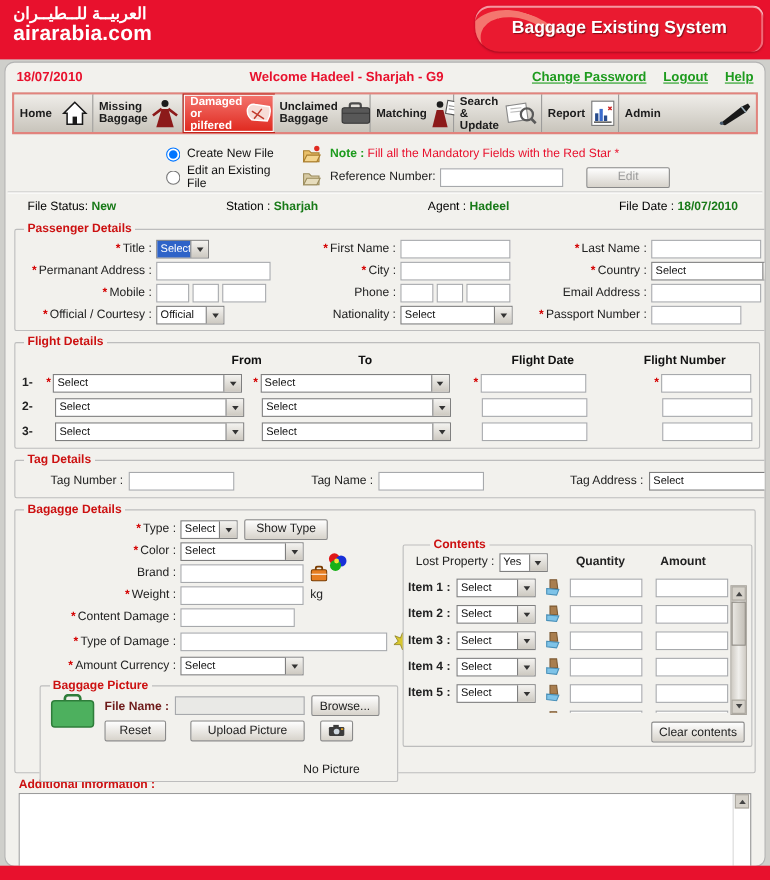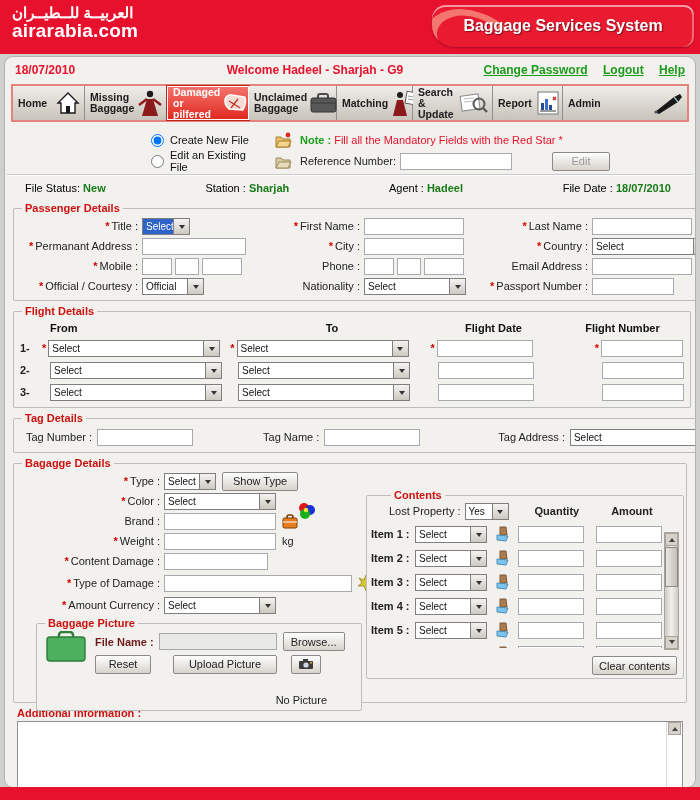--- a/index.html
+++ b/index.html
@@ -85,21 +85,21 @@
 </head>
 <body>
 
 <div class="banner">
   <div class="logo">
     <div class="ar">العربيــة للــطيــران</div>
     <div class="en">airarabia.com</div>
   </div>
   <div class="titlebox">
     <div class="swoosh"></div>
-    <div class="t">Baggage Services System</div>
+    <div class="t">Baggage Existing System</div>
   </div>
 </div>
 
 <div class="page">
 
   <div class="info-row">
     <span class="info-date">18/07/2010</span>
     <span class="info-welcome">Welcome  Hadeel - Sharjah - G9</span>
     <span class="info-links">
       <a class="glink">Change Password</a>
@@ -194,21 +194,21 @@
     </div>
     <div class="mode-row" style="top:27px">
       <input type="radio" name="filemode" style="">
       <span class="mode-lbl">Edit an Existing File</span>
       <svg class="icon16" width="18" height="17" viewBox="0 0 18 17" style="margin:0 8px">
           <path d="M2 5 h5 l2 2 h7 v8 H2z" fill="#d8cba4" stroke="#9b8c5c"></path>
           <path d="M2 15 l3 -6 h12 l-3 6z" fill="#e7ddbd" stroke="#9b8c5c"></path>
         </svg>
       <span class="lb ref-lbl">Reference Number:</span>
       <input class="tb" style="width: 112px;" value="">
-      <button class="wbtn dis" style="margin-left:40px;width:58px">Edit</button>
+      <button class="wbtn dis" style="margin-left:21px;width:76px">Edit</button>
     </div>
   </div>
 
   <div class="divider"></div>
 
   <div class="status-row">
     <span class="pair"><span>File Status:</span> <span class="gval">New</span></span>
     <span class="pair"><span>Station :</span> <span class="gval">Sharjah</span></span>
     <span class="pair"><span>Agent :</span> <span class="gval">Hadeel</span></span>
     <span class="pair"><span>File Date :</span> <span class="gval">18/07/2010</span></span>
@@ -326,21 +326,21 @@
           </span>
         <input class="tb" style="width: 82px; margin-left: 4px;">
       </div>
     </div>
   </fieldset>
 
   <fieldset>
     <legend>Flight Details</legend>
     <div class="f-head">
       <span style="width:30px"></span>
-      <span style="width:188px;text-align:left">From</span>
+      <span style="width:188px;text-align:right">From</span>
       <span style="width:188px;text-align:center">To</span>
       <span style="width:135px;text-align:center">Flight Date</span>
       <span style="flex:1;text-align:center">Flight Number</span>
     </div>
     <div class="f-row">
       <span class="lb" style="width:22px;font-weight:bold">1-</span>
       <span class="st">*</span>
       <span class="dd" style="width:172px">
           <span class="t">Select</span>
           <span class="b">
@@ -391,21 +391,21 @@
           </span>
         </span>
       <input class="tb" style="width: 96px; margin-left: 28px;">
       <input class="tb" style="width: 82px; margin-left: 68px;">
     </div>
   </fieldset>
 
   <fieldset>
     <legend>Tag Details</legend>
     <div class="prow" style="height:22px">
-      <span class="lb" style="margin-left:6px">Tag Number :</span>
+      <span class="lb" style="margin-left:26px">Tag Number :</span>
       <input class="tb" style="width: 96px; margin-left: 5px;">
       <span class="lb" style="margin-left:70px">Tag Name :</span>
       <input class="tb" style="width: 96px; margin-left: 5px;">
       <span class="lb" style="margin-left:78px">Tag Address :</span>
       <span class="dd" style="width:148px;margin-left:5px">
           <span class="t">Select</span>
         </span>
     </div>
   </fieldset>
 
@@ -515,21 +515,21 @@
               <rect x="12" y="4" width="2" height="1.6" fill="#e0a020"></rect>
             </svg>
         </button>
       </div>
       <div class="lb" style="position:absolute;right:34px;bottom:4px">No Picture</div>
     </fieldset>
 
     <div class="contents-fs">
       <span class="cap">Contents</span>
       <div class="prow" style="height:22px;margin-top:4px">
-        <span class="lb" style="margin-left:18px;font-weight:bold;font-weight:normal">Lost Property :</span>
+        <span class="lb" style="margin-left:7px;font-weight:bold;font-weight:normal">Lost Property :</span>
         <span class="dd" style="width:44px;margin-left:4px">
             <span class="t">Yes</span>
             <span class="b">
               <i></i>
             </span>
           </span>
         <span class="lb" style="margin-left:26px;font-weight:bold">Quantity</span>
         <span class="lb" style="margin-left:32px;font-weight:bold">Amount</span>
       </div>
       <div style="height:126px;overflow:hidden">

